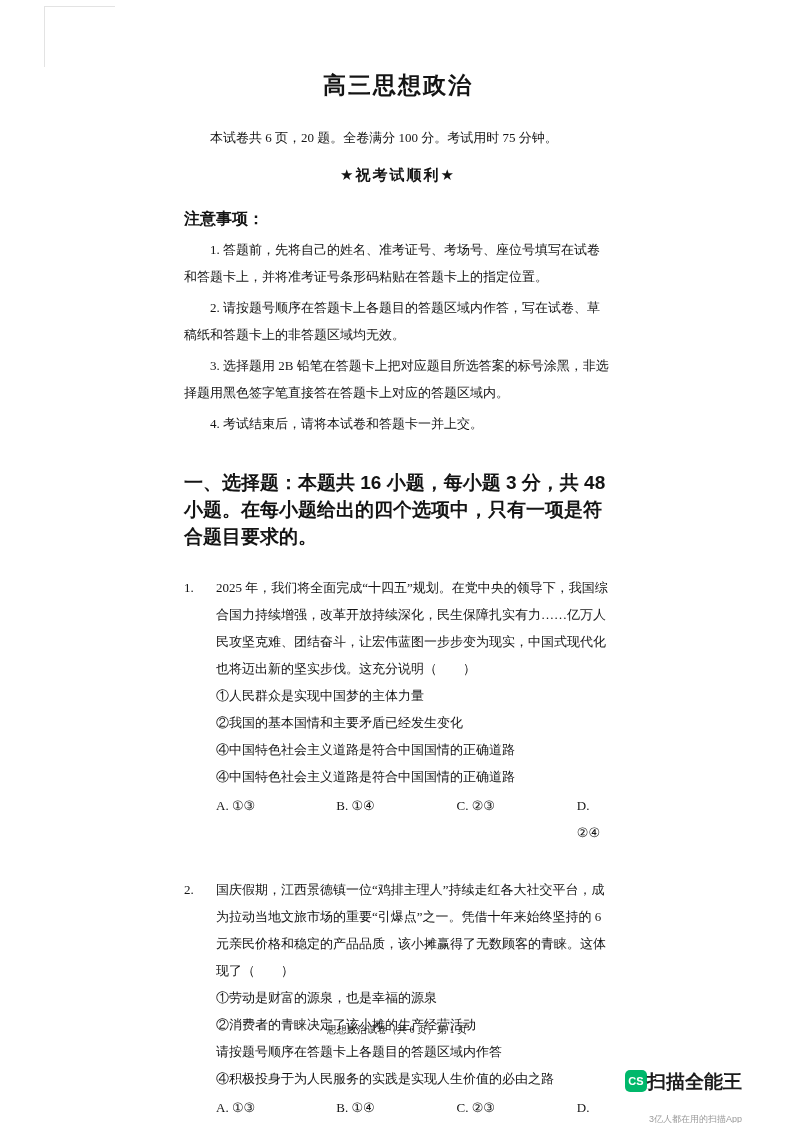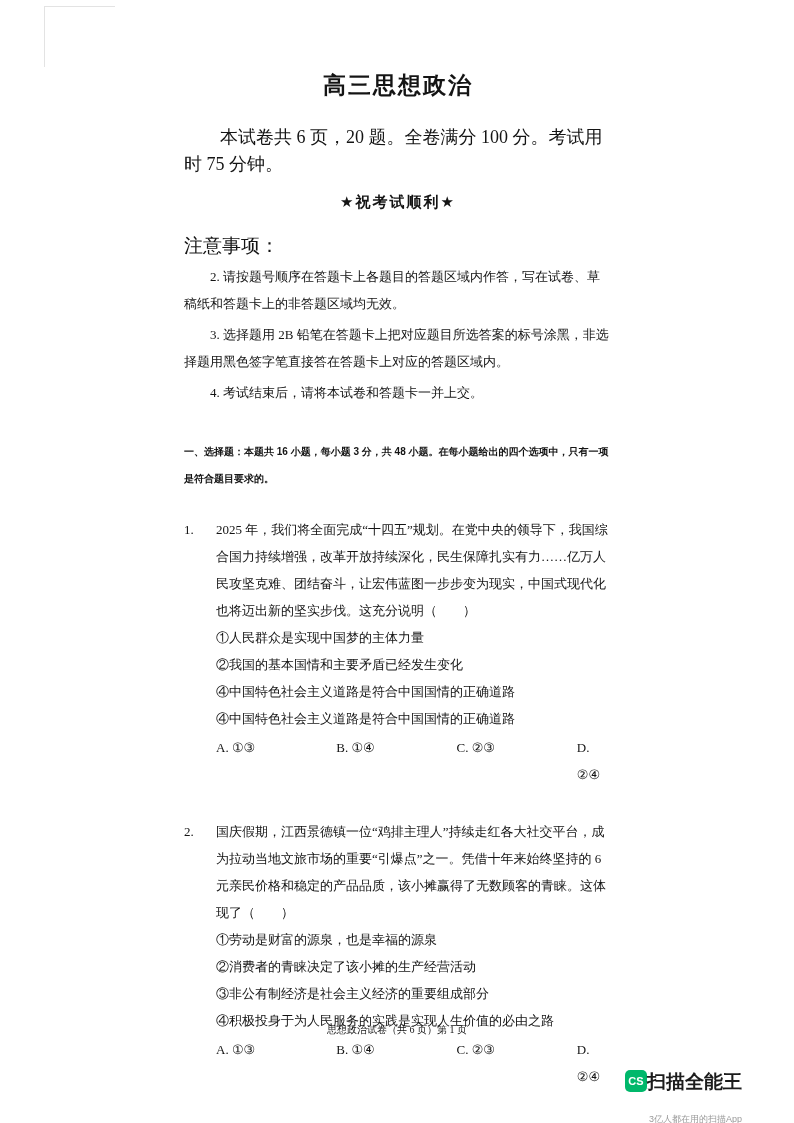--- a/index.html
+++ b/index.html
@@ -28,46 +28,46 @@
     text-align: center;
     font-family: "Liberation Sans", "DejaVu Sans", sans-serif;
     font-weight: bold;
     font-size: 23px;
     line-height: 1.2;
     letter-spacing: 2px;
   }
   .meta {
     margin: 24px 0 0;
     text-indent: 2em;
-    font-size: 18px;
+    font-size: 13px;
   }
   .wish {
     margin: 12px 0 0;
     text-align: center;
     font-family: "Liberation Sans", "DejaVu Sans", sans-serif;
     font-weight: bold;
     font-size: 15px;
     line-height: 1.6;
     letter-spacing: 2px;
   }
   .notice-title {
     margin: 18px 0 0;
     font-family: "Liberation Sans", "DejaVu Sans", sans-serif;
-    font-weight: normal;
-    font-size: 19px;
+    font-weight: bold;
+    font-size: 16px;
   }
   .notice {
     margin: 4px 0 0;
     text-indent: 2em;
   }
   .section-header {
     margin: 32px 0 0;
     font-family: "Liberation Sans", "DejaVu Sans", sans-serif;
     font-weight: bold;
-    font-size: 10px;
+    font-size: 19px;
     line-height: 27px;
   }
   .question { display: flex; }
   .question.q1 { margin-top: 24px; }
   .question.q2 { margin-top: 30px; }
   .q-num { flex: none; width: 32px; }
   .q-body { flex: 1; min-width: 0; }
   .q-stem, .q-item { margin: 0; }
   .q-options { display: flex; margin-top: 2px; }
   .q-options .opt { display: inline-block; width: 134px; }
@@ -121,20 +121,21 @@
 <div class="page">
   <div class="scan-edge"></div>
 
   <h1 class="title">高三思想政治</h1>
 
   <p class="meta">本试卷共 6 页，20 题。全卷满分 100 分。考试用时 75 分钟。</p>
 
   <p class="wish">★祝考试顺利★</p>
 
   <p class="notice-title">注意事项：</p>
+  <p class="notice">1. 答题前，先将自己的姓名、准考证号、考场号、座位号填写在试卷和答题卡上，并将准考证号条形码粘贴在答题卡上的指定位置。</p>
   <p class="notice">2. 请按题号顺序在答题卡上各题目的答题区域内作答，写在试卷、草稿纸和答题卡上的非答题区域均无效。</p>
   <p class="notice">3. 选择题用 2B 铅笔在答题卡上把对应题目所选答案的标号涂黑，非选择题用黑色签字笔直接答在答题卡上对应的答题区域内。</p>
   <p class="notice">4. 考试结束后，请将本试卷和答题卡一并上交。</p>
 
   <p class="section-header">一、选择题：本题共 16 小题，每小题 3 分，共 48 小题。在每小题给出的四个选项中，只有一项是符合题目要求的。</p>
 
   <div class="question q1">
     <span class="q-num">1.</span>
     <div class="q-body">
       <p class="q-stem">2025 年，我们将全面完成“十四五”规划。在党中央的领导下，我国综合国力持续增强，改革开放持续深化，民生保障扎实有力……亿万人民攻坚克难、团结奋斗，让宏伟蓝图一步步变为现实，中国式现代化也将迈出新的坚实步伐。这充分说明（　　）</p>
@@ -150,21 +151,21 @@
       </div>
     </div>
   </div>
 
   <div class="question q2">
     <span class="q-num">2.</span>
     <div class="q-body">
       <p class="q-stem">国庆假期，江西景德镇一位“鸡排主理人”持续走红各大社交平台，成为拉动当地文旅市场的重要“引爆点”之一。凭借十年来始终坚持的 6 元亲民价格和稳定的产品品质，该小摊赢得了无数顾客的青睐。这体现了（　　）</p>
       <p class="q-item">①劳动是财富的源泉，也是幸福的源泉</p>
       <p class="q-item">②消费者的青睐决定了该小摊的生产经营活动</p>
-      <p class="q-item">③非公有制经济是社会主义经济的重要组成部分</p>
+      <p class="q-item">请按题号顺序在答题卡上各题目的答题区域内作答</p>
       <p class="q-item">④积极投身于为人民服务的实践是实现人生价值的必由之路</p>
       <div class="q-options">
         <span class="opt">A. ①③</span>
         <span class="opt">B. ①④</span>
         <span class="opt">C. ②③</span>
         <span class="opt">D. ②④</span>
       </div>
     </div>
   </div>
 

